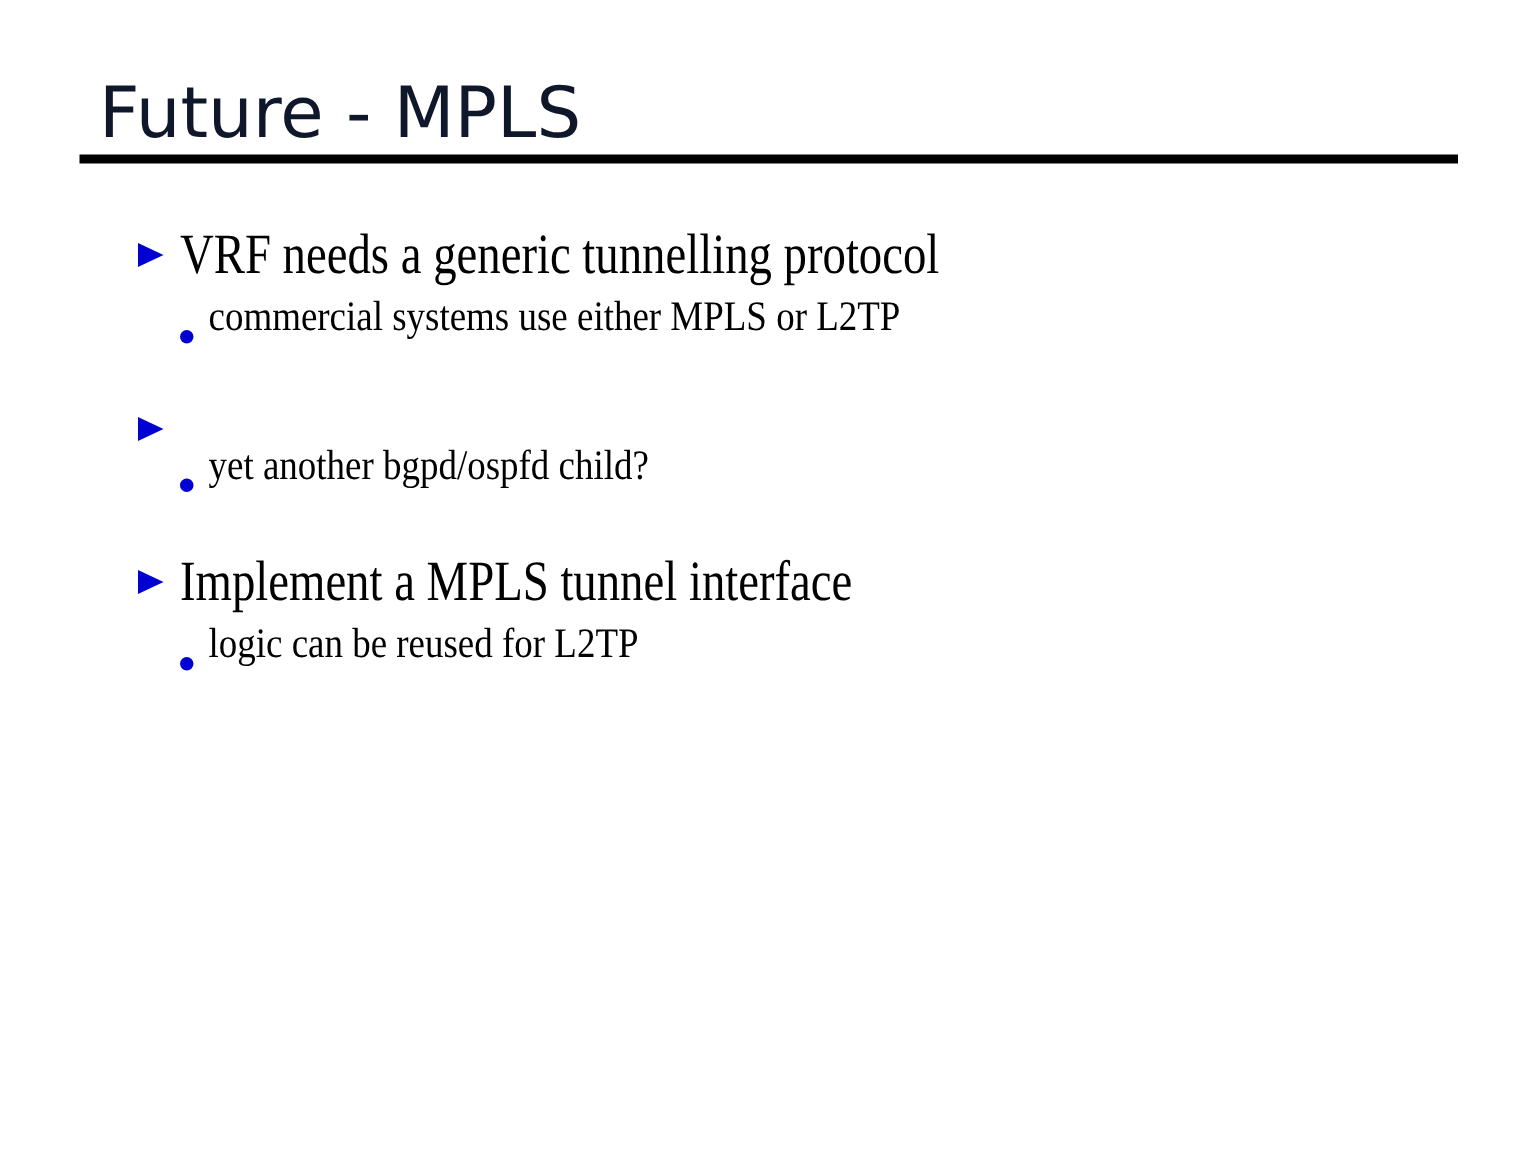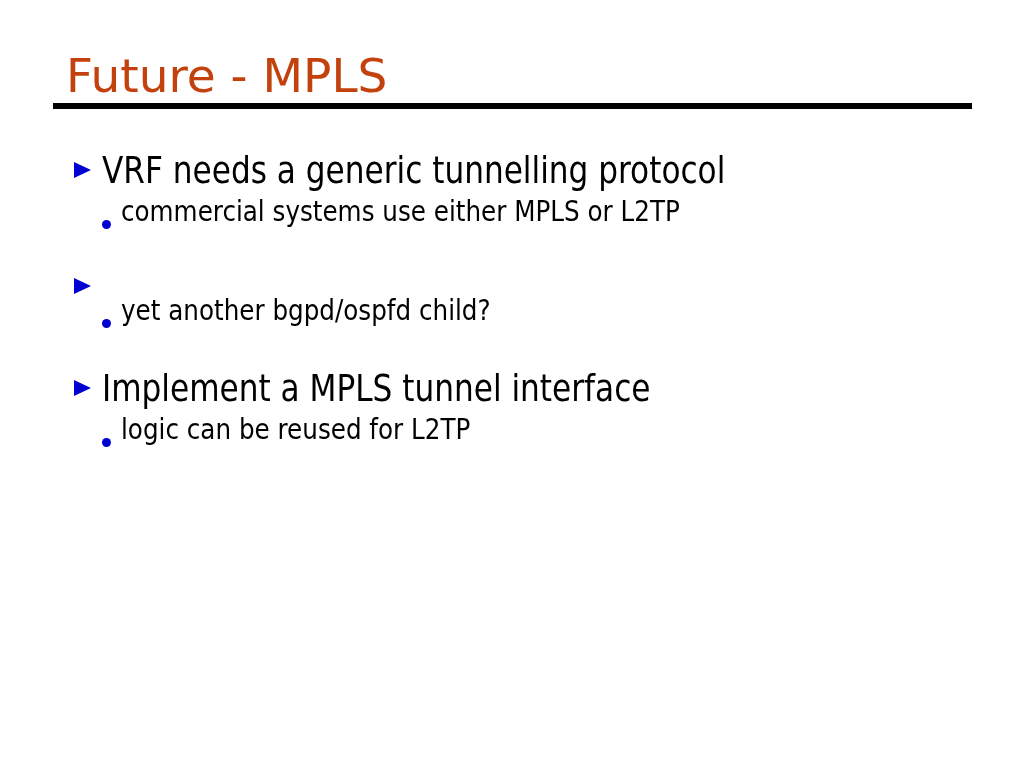--- a/index.html
+++ b/index.html
@@ -17,35 +17,36 @@
     background: #ffffff;
   }
   .title {
     position: absolute;
     left: 66px;
     top: 50px;
     font-size: 47px;
     font-weight: normal;
     line-height: 52px;
     white-space: nowrap;
-    color: #c2410c;
+    color: #0f172a;
   }
   .rule {
     position: absolute;
     left: 53px;
     top: 103px;
     width: 919px;
     height: 6px;
     background: #000000;
   }
   .content {
     position: absolute;
-    left: 74px;
+    left: 92px;
     top: 146px;
     right: 10px;
+    font-family: Liberation Serif, serif;
   }
   .group { }
   .g1 { margin-bottom: 33px; }
   .g2 { margin-bottom: 42px; }
   .g3 { margin-bottom: 36px; }
   .b-row {
     display: flex;
     align-items: flex-start;
   }
   .tri {

